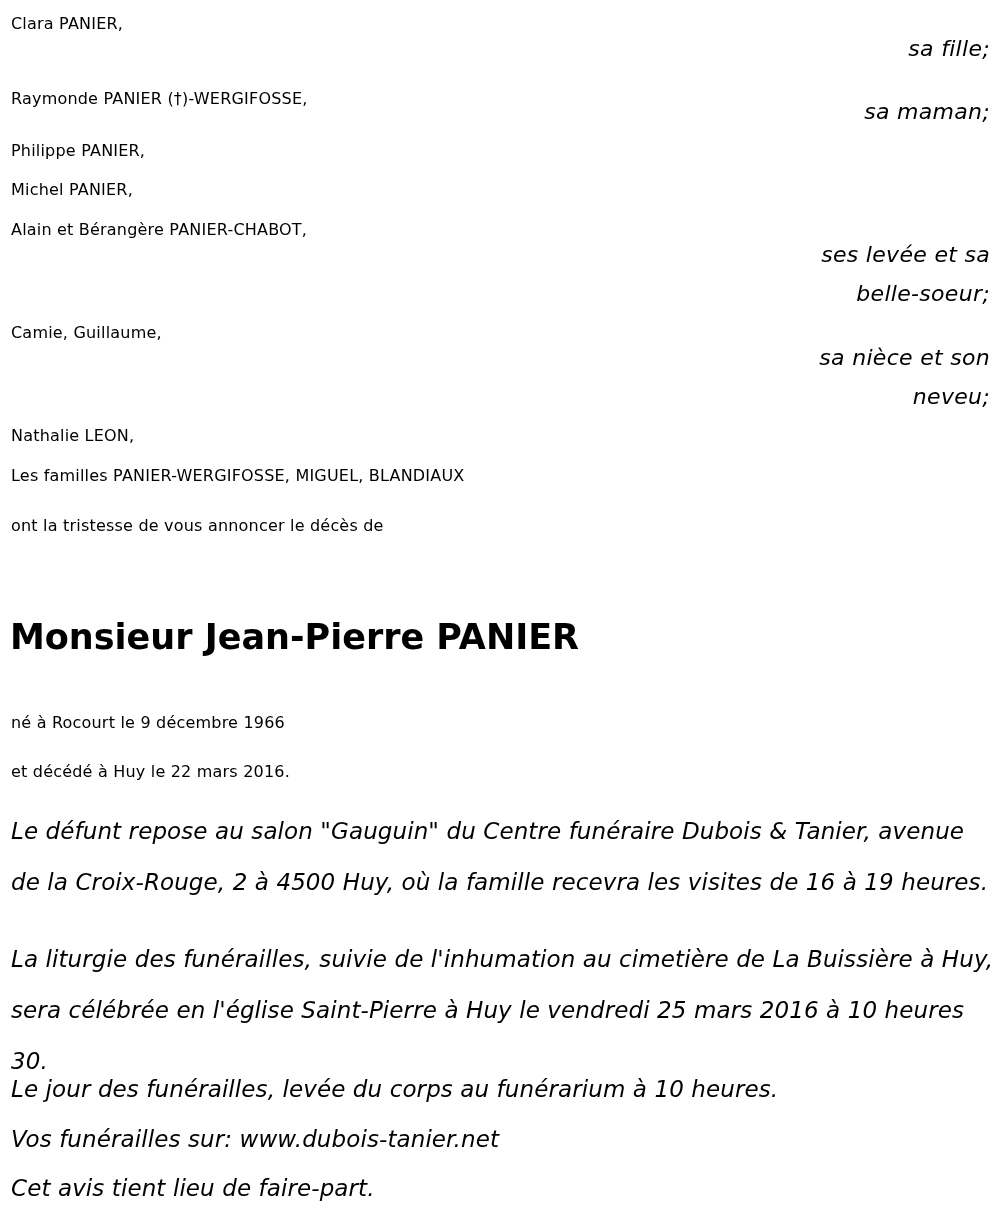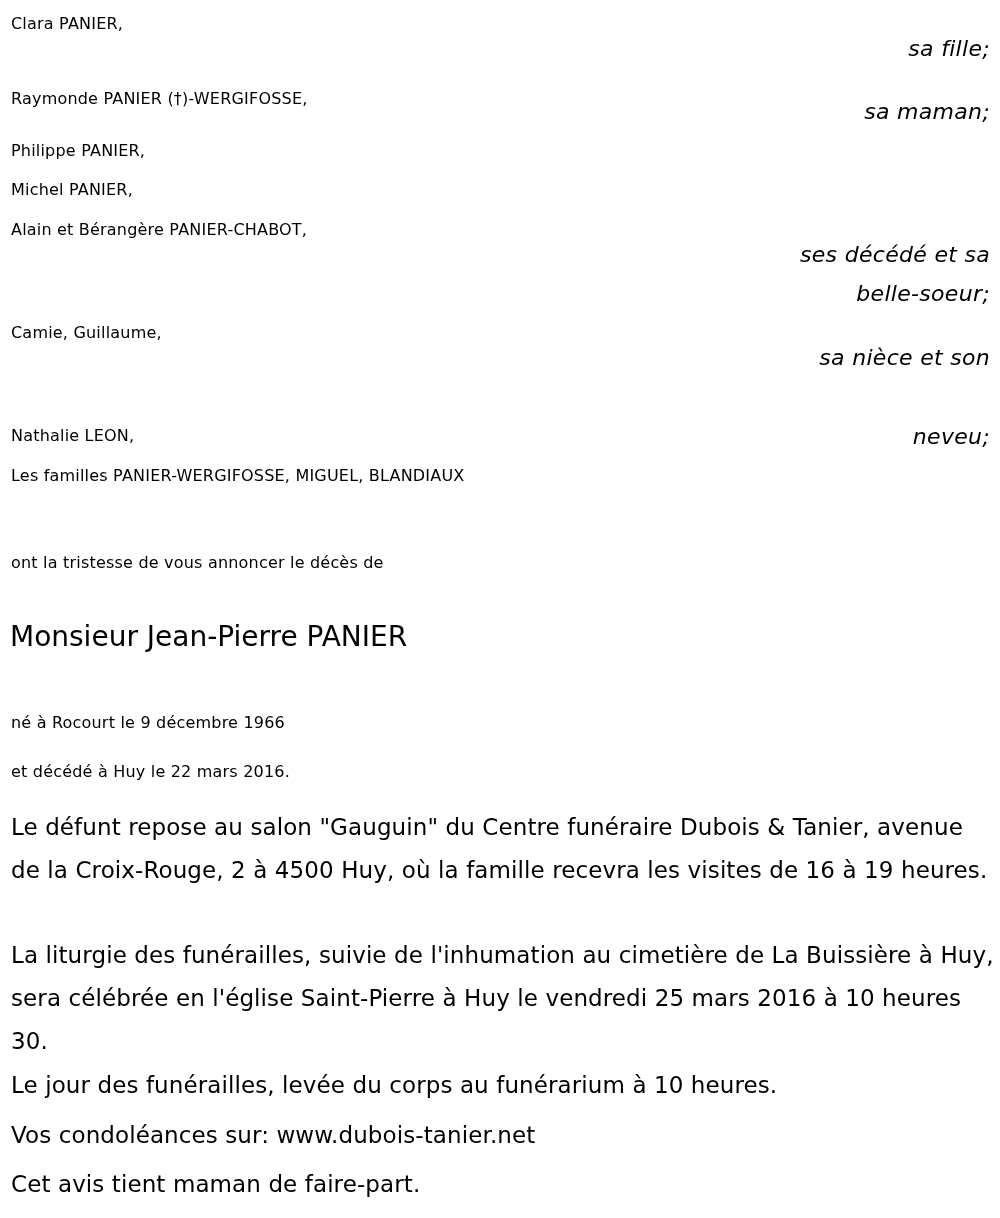--- a/index.html
+++ b/index.html
@@ -30,60 +30,61 @@
       line-height: 28px;
       font-style: italic;
       text-align: right;
       white-space: nowrap;
       letter-spacing: 0.3px;
     }
     .heading {
       position: absolute;
       left: 10px;
       top: 614px;
-      font-size: 28px;
+      font-size: 35px;
       line-height: 46px;
-      font-weight: normal;
+      font-weight: bold;
       white-space: nowrap;
     }
     .para {
       position: absolute;
       left: 11px;
       width: 985px;
       font-size: 23px;
-      line-height: 43px;
+      line-height: 51px;
       letter-spacing: 0.1px;
+      font-style: italic;
     }
   </style>
 </head>
 <body>
 
 <div class="line" style="top:10px;">Clara PANIER,</div>
 <div class="role" style="top:35px;">sa fille;</div>
 
 <div class="line" style="top:73px;margin-top:12px;">Raymonde PANIER (†)-WERGIFOSSE,</div>
 <div class="role" style="top:98px;">sa maman;</div>
 
 <div class="line" style="top:137px;">Philippe PANIER,</div>
 <div class="line" style="top:176px;">Michel PANIER,</div>
 <div class="line" style="top:216px;">Alain et Bérangère PANIER-CHABOT,</div>
-<div class="role" style="top:241px;">ses décédé et sa</div>
+<div class="role" style="top:241px;">ses levée et sa</div>
 <div class="role" style="top:280px;">belle-soeur;</div>
 
 <div class="line" style="top:319px;">Camie, Guillaume,</div>
 <div class="role" style="top:344px;font-style:italic;">sa nièce et son</div>
-<div class="role" style="top:383px;margin-top:40px;">neveu;</div>
+<div class="role" style="top:383px;">neveu;</div>
 
 <div class="line" style="top:422px;">Nathalie LEON,</div>
 <div class="line" style="top:462px;">Les familles PANIER-WERGIFOSSE, MIGUEL, BLANDIAUX</div>
 
-<div class="line" style="top:549px;text-align:right;">ont la tristesse de vous annoncer le décès de</div>
+<div class="line" style="top:512px;text-align:right;">ont la tristesse de vous annoncer le décès de</div>
 
 <h1 class="heading" style="margin:0;">Monsieur Jean-Pierre PANIER</h1>
 
 <div class="line" style="top:709px;">né à Rocourt le 9 décembre 1966</div>
 <div class="line" style="top:758px;">et décédé à Huy le 22 mars 2016.</div>
 
 <div class="para" style="top:806px;">Le défunt repose au salon "Gauguin" du Centre funéraire Dubois &amp; Tanier, avenue de la Croix-Rouge, 2 à 4500 Huy, où la famille recevra les visites de 16 à 19 heures.</div>
 <div class="para" style="top:934px;">La liturgie des funérailles, suivie de l'inhumation au cimetière de La Buissière à Huy, sera célébrée en l'église Saint-Pierre à Huy le vendredi 25 mars 2016 à 10 heures 30.</div>
 <div class="para" style="top:1064px;">Le jour des funérailles, levée du corps au funérarium à 10 heures.</div>
-<div class="para" style="top:1114px;">Vos condoléances sur: www.dubois-tanier.net</div>
-<div class="para" style="top:1163px;">Cet avis tient maman de faire-part.</div>
+<div class="para" style="top:1114px;">Vos funérailles sur: www.dubois-tanier.net</div>
+<div class="para" style="top:1163px;">Cet avis tient lieu de faire-part.</div>
 
 </body></html>

